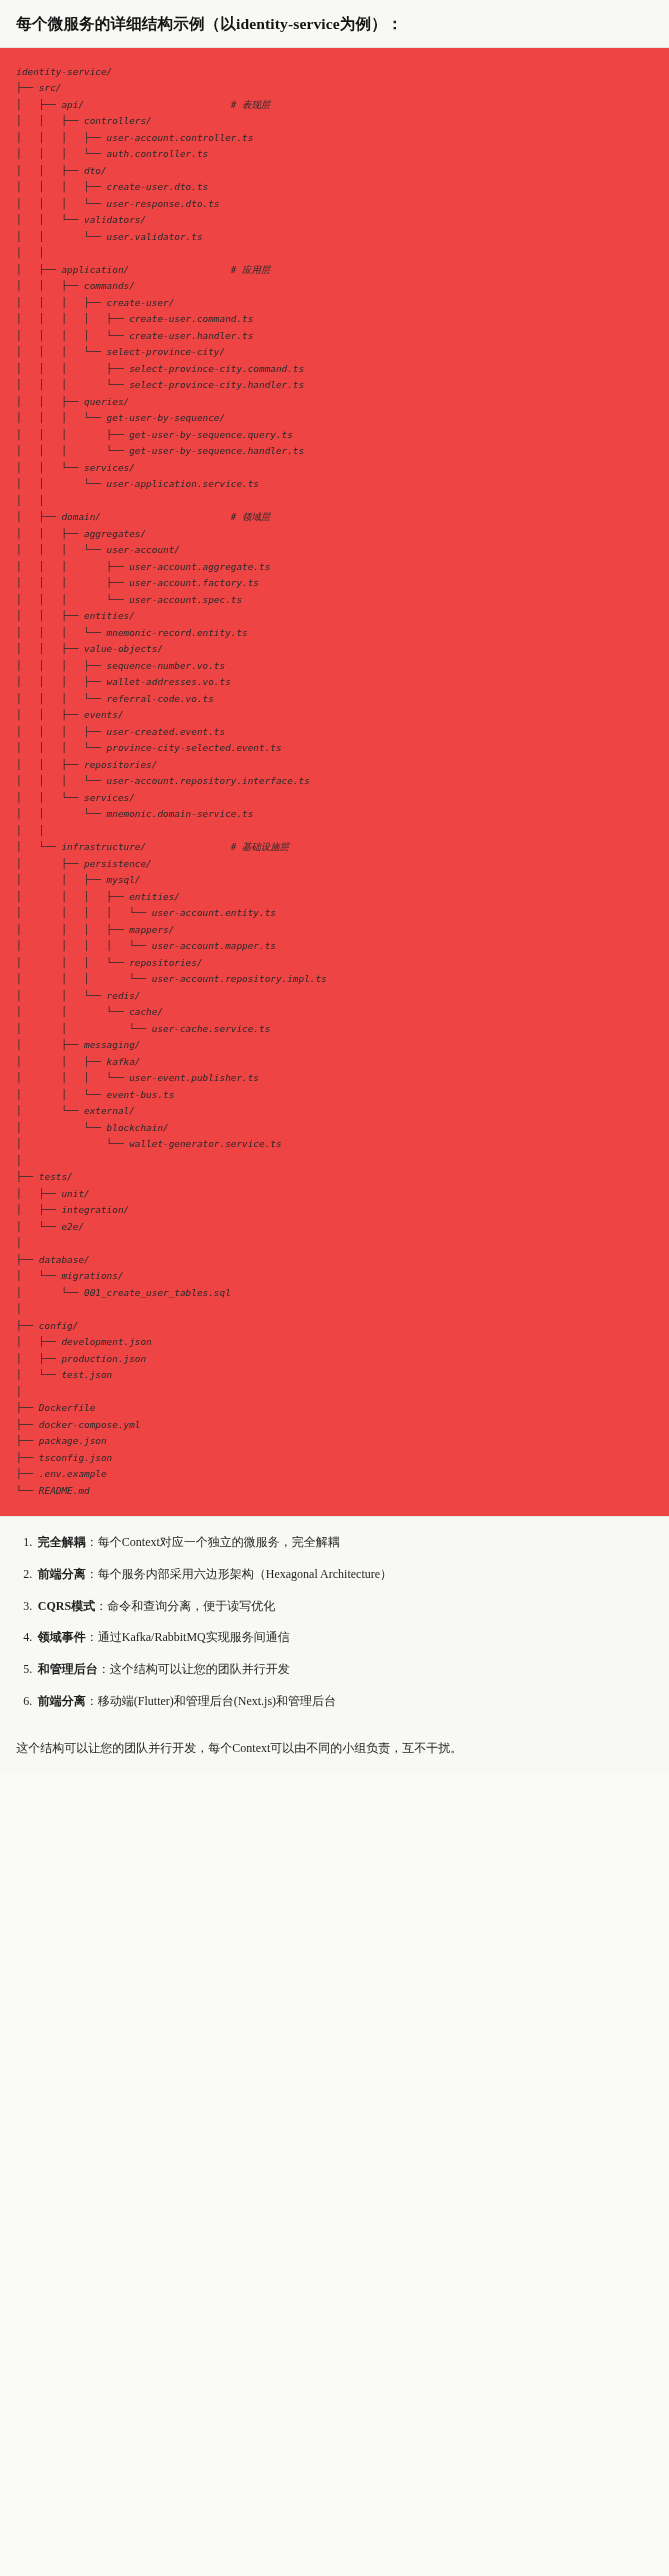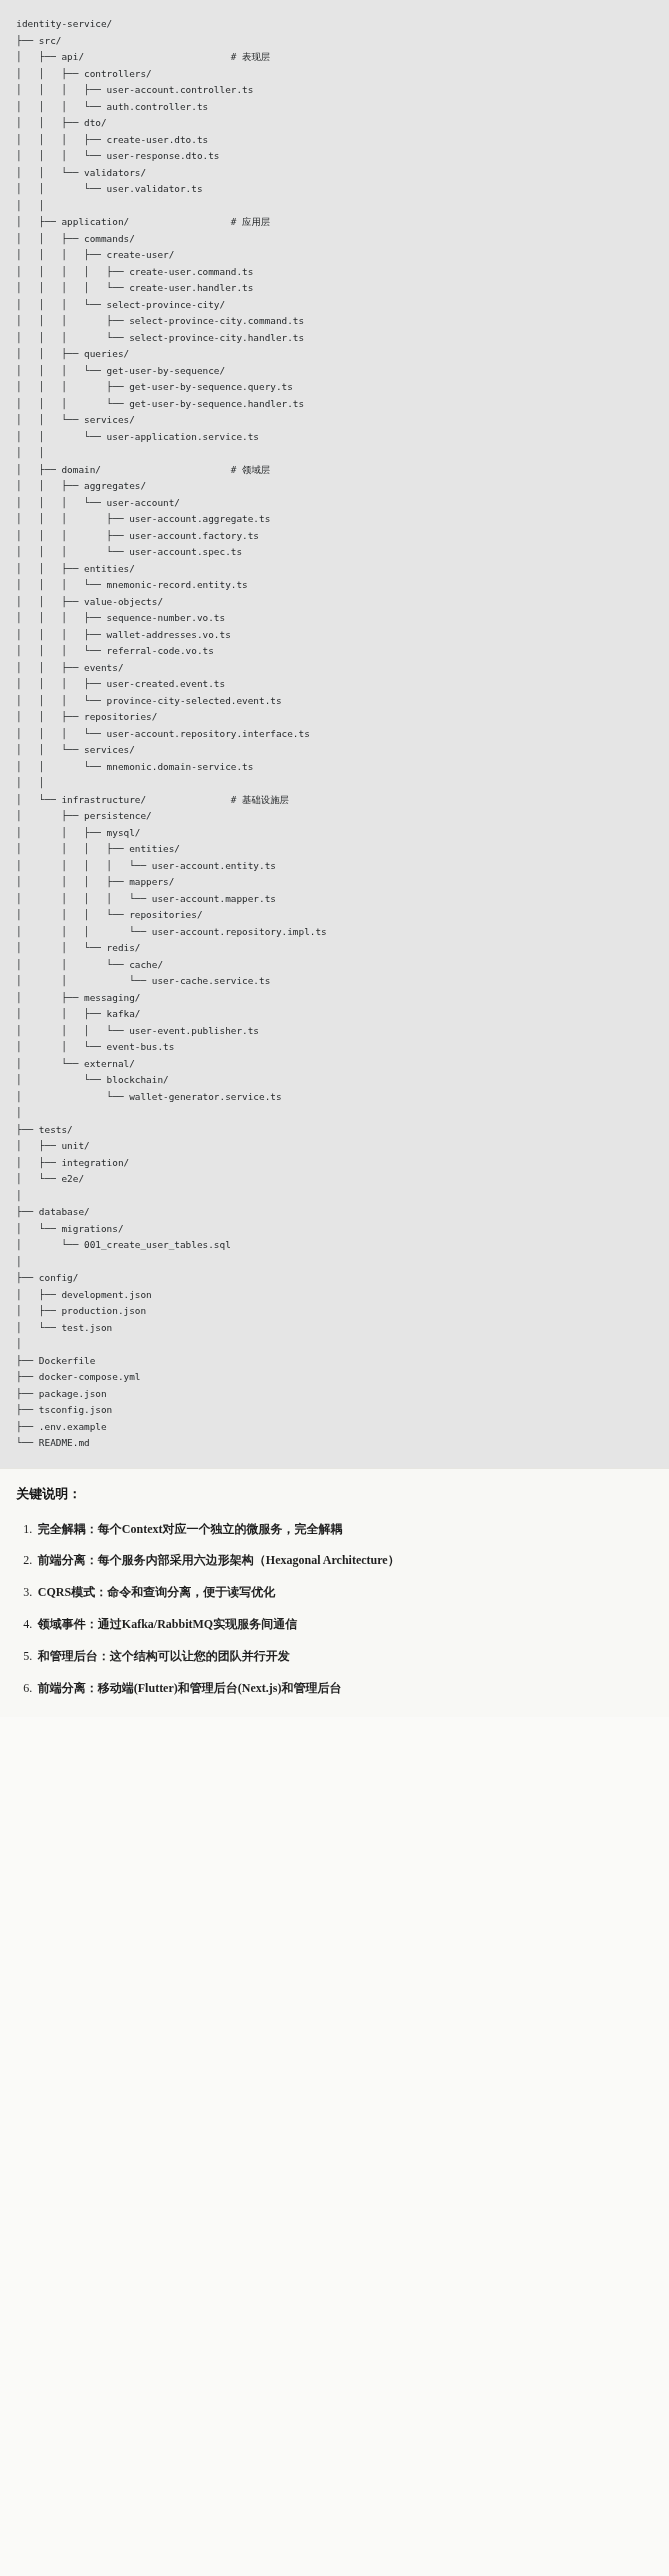--- a/index.html
+++ b/index.html
@@ -31,23 +31,24 @@
     font-weight: bold;
     font-size: 15.6px;
     line-height: 1.3;
     letter-spacing: 0.1px;
     color: #141414;
     white-space: nowrap;
   }
 
   
   .tree-block {
-    background: #e5e5e5;
+    background: #ef4444;
     padding: 16.3px 16.3px 16.3px 16.3px;
     border-bottom: 0.6px solid #e6e5e0;
+    font-style: italic;
   }
   pre.tree {
     margin: 0;
     font-family: "DejaVu Sans Mono", "Liberation Mono", monospace;
     font-size: 9.4px;
     line-height: 16.5px;
     color: #26292b;
     white-space: pre;
     letter-spacing: 0px;
     tab-size: 4;
@@ -77,37 +78,40 @@
     line-height: 1.5;
     color: #1f1f1f;
   }
   ol.notes-list > li::marker {
     font-family: "Liberation Serif", "DejaVu Serif", serif;
   }
   .note-term {
     font-weight: bold;
   }
   .note-text {
-    font-weight: bold;
+    font-weight: normal;
     margin-top: 44px;
   }
   .footer-note {
     margin: 0;
     padding: 8.8px 16.3px 16.3px 16.3px;
     background: #f8f8f5;
     font-size: 12px;
     line-height: 1.55;
     color: #1f1f1f;
   }
 </style>
 </head>
 <body>
 
 <div class="page">
 
+  <div class="doc-header">
+    <h1 class="doc-title">每个微服务的详细结构示例（以identity-service为例）：</h1>
+  </div>
 
   <div class="tree-block">
     <pre class="tree">identity-service/
 ├── src/
 │   ├── api/                          # 表现层
 │   │   ├── controllers/
 │   │   │   ├── user-account.controller.ts
 │   │   │   └── auth.controller.ts
 │   │   ├── dto/
 │   │   │   ├── create-user.dto.ts
@@ -186,21 +190,20 @@
 │
 ├── Dockerfile
 ├── docker-compose.yml
 ├── package.json
 ├── tsconfig.json
 ├── .env.example
 └── README.md</pre>
   </div>
 
   <div class="notes-block">
-    <h2 class="notes-title">关键说明：</h2>
     <ol class="notes-list">
       <li>
         <span class="note-term">完全解耦</span><span class="note-text">：每个Context对应一个独立的微服务，完全解耦</span>
       </li>
       <li>
         <span class="note-term">前端分离</span><span class="note-text">：每个服务内部采用六边形架构（Hexagonal Architecture）</span>
       </li>
       <li>
         <span class="note-term">CQRS模式</span><span class="note-text">：命令和查询分离，便于读写优化</span>
       </li>
@@ -209,15 +212,16 @@
       </li>
       <li>
         <span class="note-term">和管理后台</span><span class="note-text">：这个结构可以让您的团队并行开发</span>
       </li>
       <li>
         <span class="note-term">前端分离</span><span class="note-text">：移动端(Flutter)和管理后台(Next.js)和管理后台</span>
       </li>
     </ol>
   </div>
 
+  <p class="footer-note">这个结构可以让您的团队并行开发，每个Context可以由不同的小组负责，互不干扰。</p>
 
 </div>
 
 
 </body></html>

